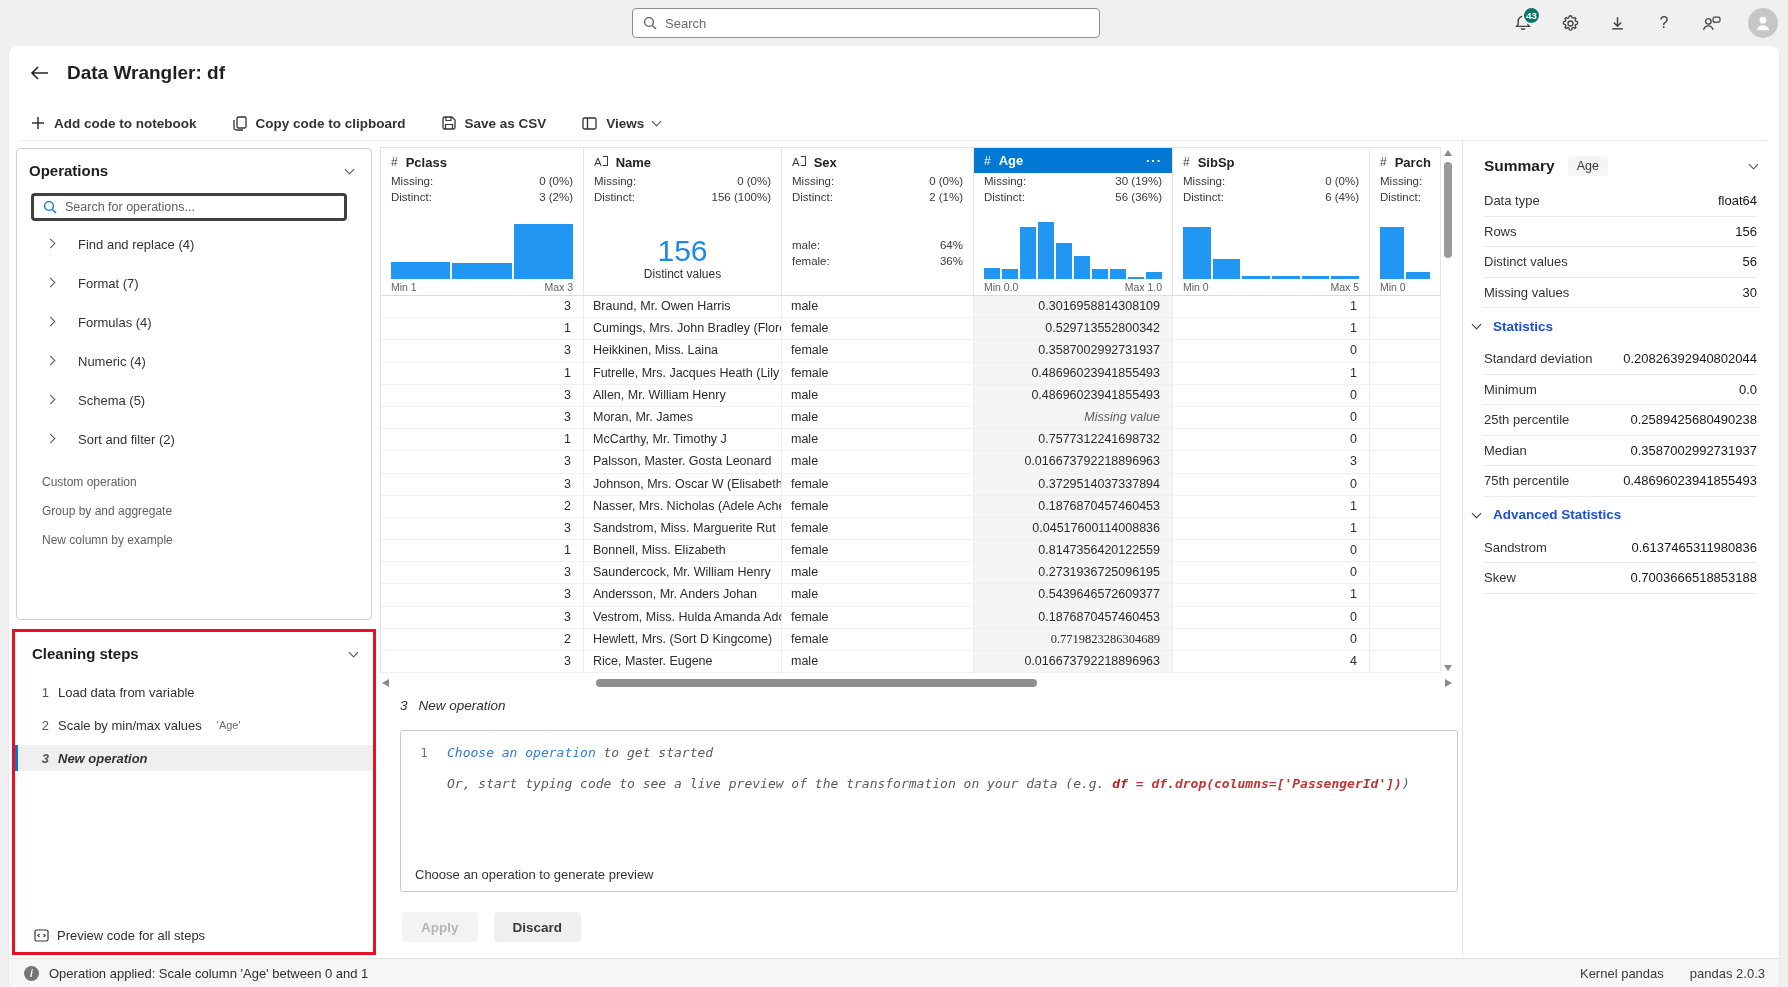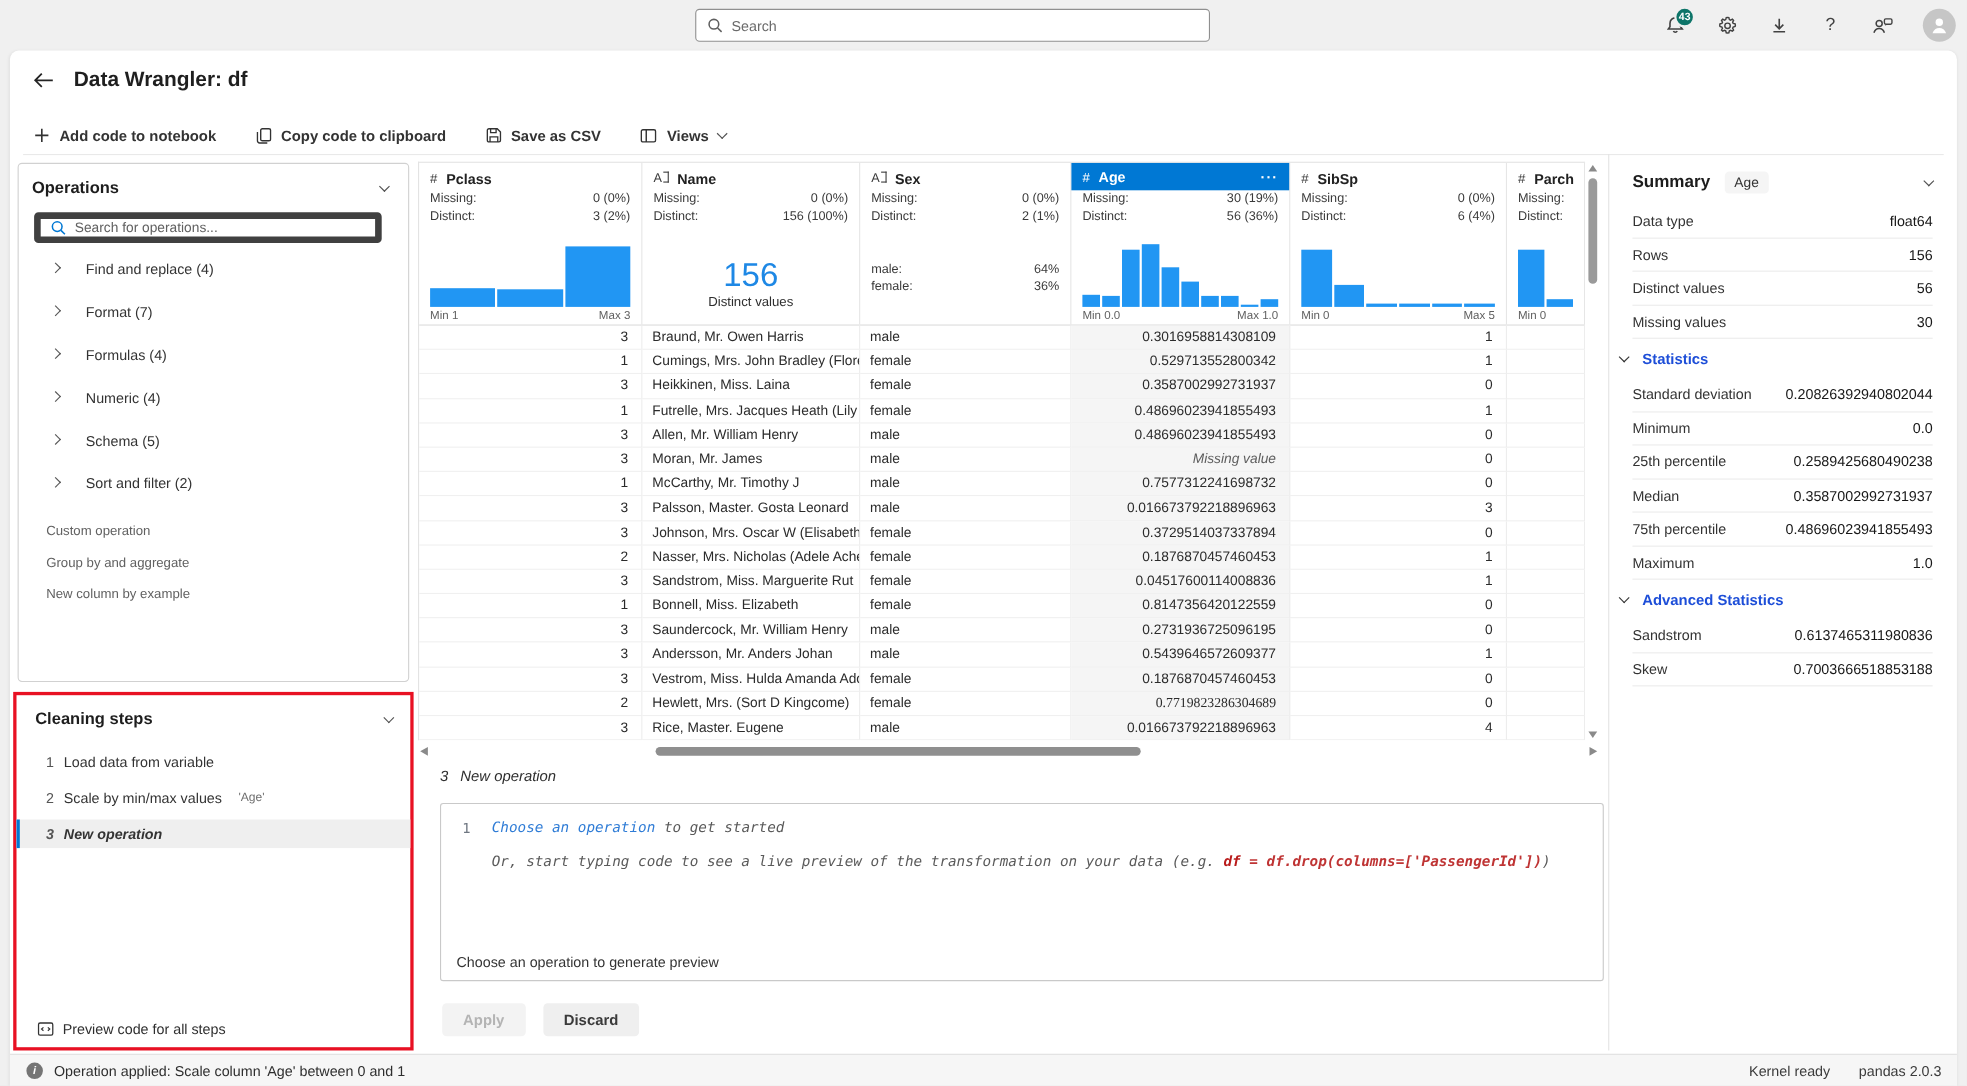--- a/index.html
+++ b/index.html
@@ -30,21 +30,21 @@
   .page-title { font-size:19px; font-weight:bold; color:#1f1f1f; }
   .toolbar { position:absolute; left:22px; top:60px; height:34px; display:flex; align-items:center; gap:36px; }
   .tool-item { display:flex; align-items:center; gap:9px; font-size:13.5px; font-weight:600; color:#333; }
   .toolbar-divider { position:absolute; left:12px; top:94px; width:1746px; height:1px; background:#e9e9e9; }
 
   
   .ops-panel { position:absolute; left:7px; top:102px; width:356px; height:472px; border:1px solid #d1d1d1; border-radius:4px; background:#fff; }
   .panel-head { display:flex; align-items:center; padding:13px 18px 8px 12px; }
   .panel-title { font-size:15px; font-weight:bold; color:#1d1d1d; }
   .panel-head .chev { margin-left:auto; }
-  .ops-search { margin:6px 24px 4px 14px; height:28px; border:6px solid #404040; border-radius:4px; display:flex; align-items:center; padding:0 9px; gap:8px; }
+  .ops-search { margin:6px 24px 4px 14px; height:28px; border:3px solid #404040; border-radius:4px; display:flex; align-items:center; padding:0 9px; gap:8px; }
   .ops-search input { border:none; outline:none; flex:1; font-size:12.5px; font-family:inherit; color:#242424; background:transparent; }
   .ops-search input::placeholder { color:#616161; }
   .opgroup { display:flex; align-items:center; height:39px; padding-left:30px; font-size:13px; color:#333; }
   .opgroup .chev { border-color:#555; }
   .opgroup .lbl { margin-left:24px; }
   .opitems { margin-top:8px; }
   .opitem { display:flex; align-items:center; height:29px; padding-left:25px; font-size:12px; color:#616161; }
 
   .clean-panel { position:absolute; left:3px; top:583px; width:364px; height:326px; border:3px solid var(--annot); background:#fff; }
   .clean-head { display:flex; align-items:center; padding:13px 16px 6px 17px; }
@@ -683,24 +683,20 @@
             <span class="v">0.2589425680490238</span>
           </div>
           <div class="sum-row">
             <span class="k">Median</span>
             <span class="v">0.3587002992731937</span>
           </div>
           <div class="sum-row">
             <span class="k">75th percentile</span>
             <span class="v">0.48696023941855493</span>
           </div>
-          <div class="sum-row">
-            <span class="k">Maximum</span>
-            <span class="v">1.0</span>
-          </div>
           <div class="sum-section">
             <span class="chev"></span>
             <span>Advanced Statistics</span>
           </div>
           <div class="sum-row">
             <span class="k">Sandstrom</span>
             <span class="v">0.6137465311980836</span>
           </div>
           <div class="sum-row">
             <span class="k">Skew</span>
@@ -708,19 +704,19 @@
           </div>
         </div>
     </div>
 
     <div class="statusbar">
       <div class="status-left">
         <span class="info-circle">i</span>
         <span>Operation applied: Scale column 'Age' between 0 and 1</span>
       </div>
       <div class="status-right">
-        <span>Kernel ready</span>
+        <span>Kernel pandas</span>
         <span>pandas 2.0.3</span>
       </div>
     </div>
 
   </div>
 </div>
 
 </body></html>

